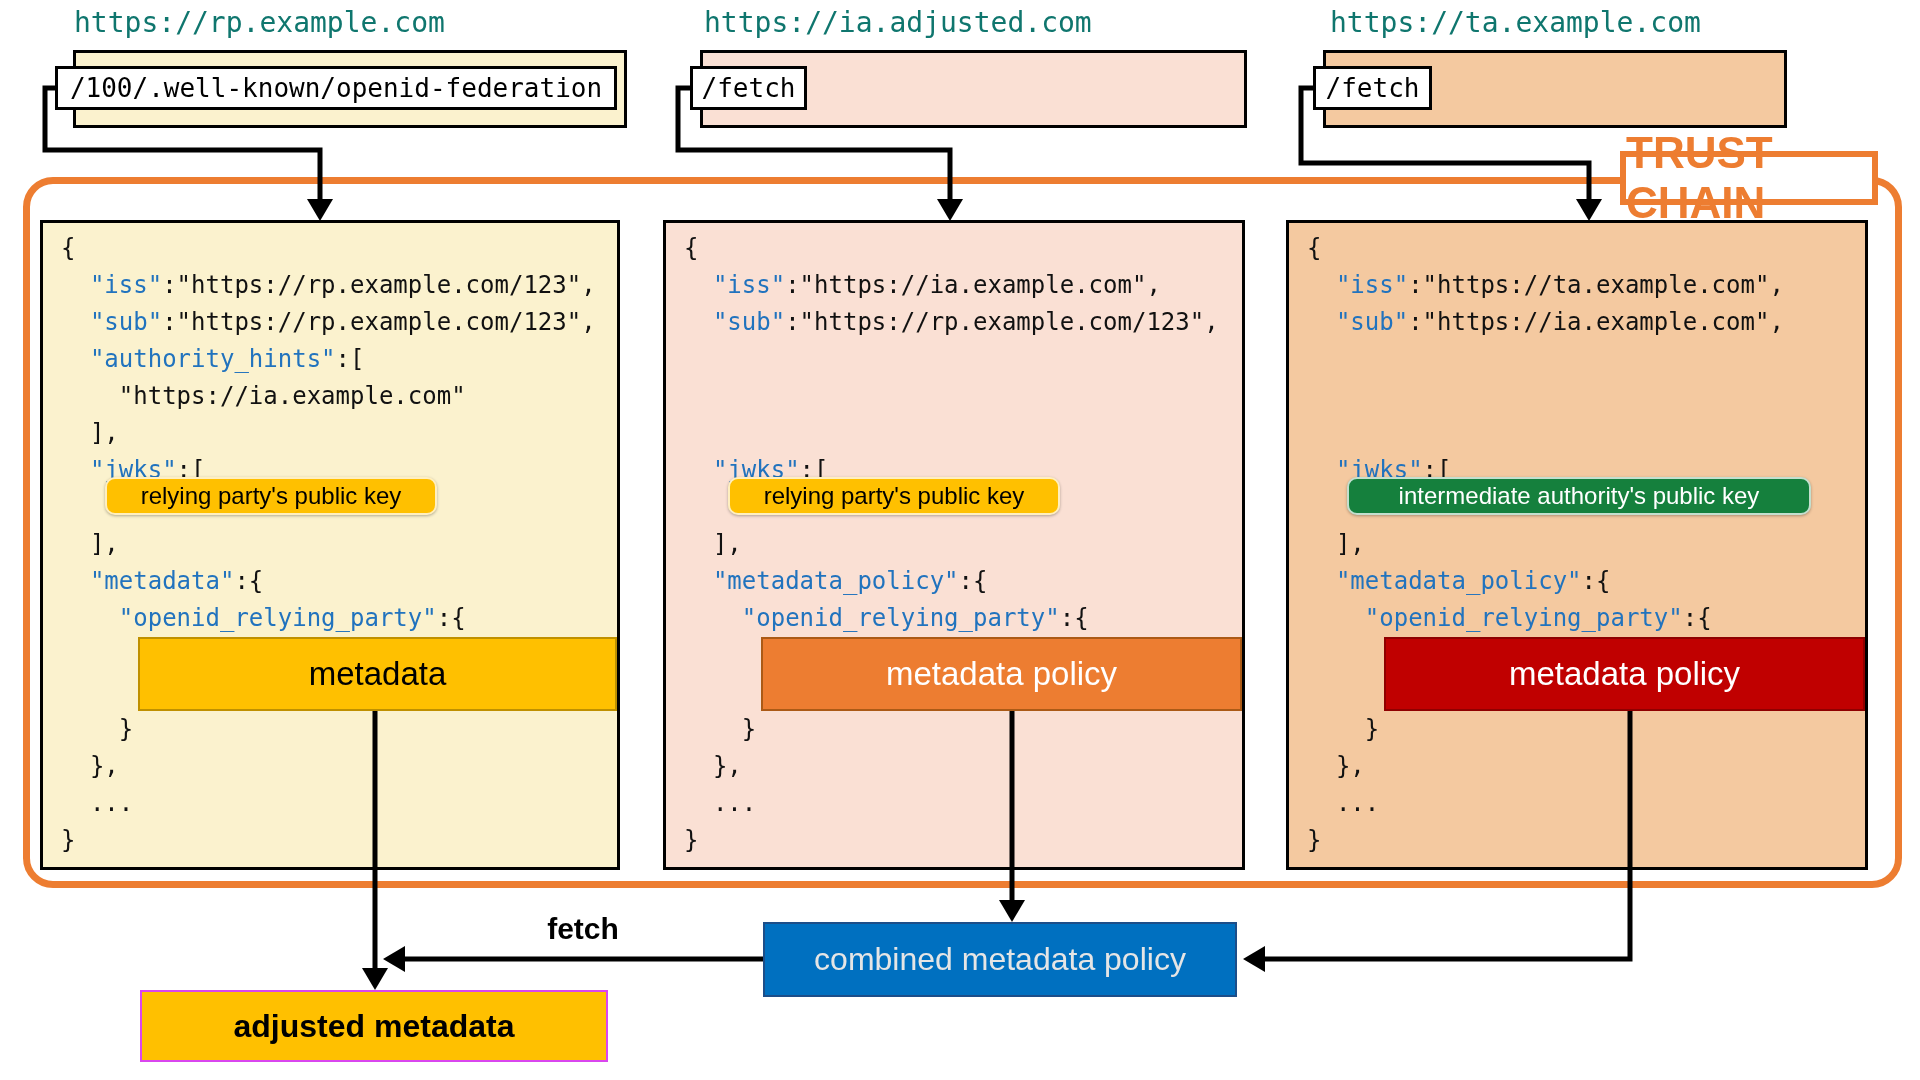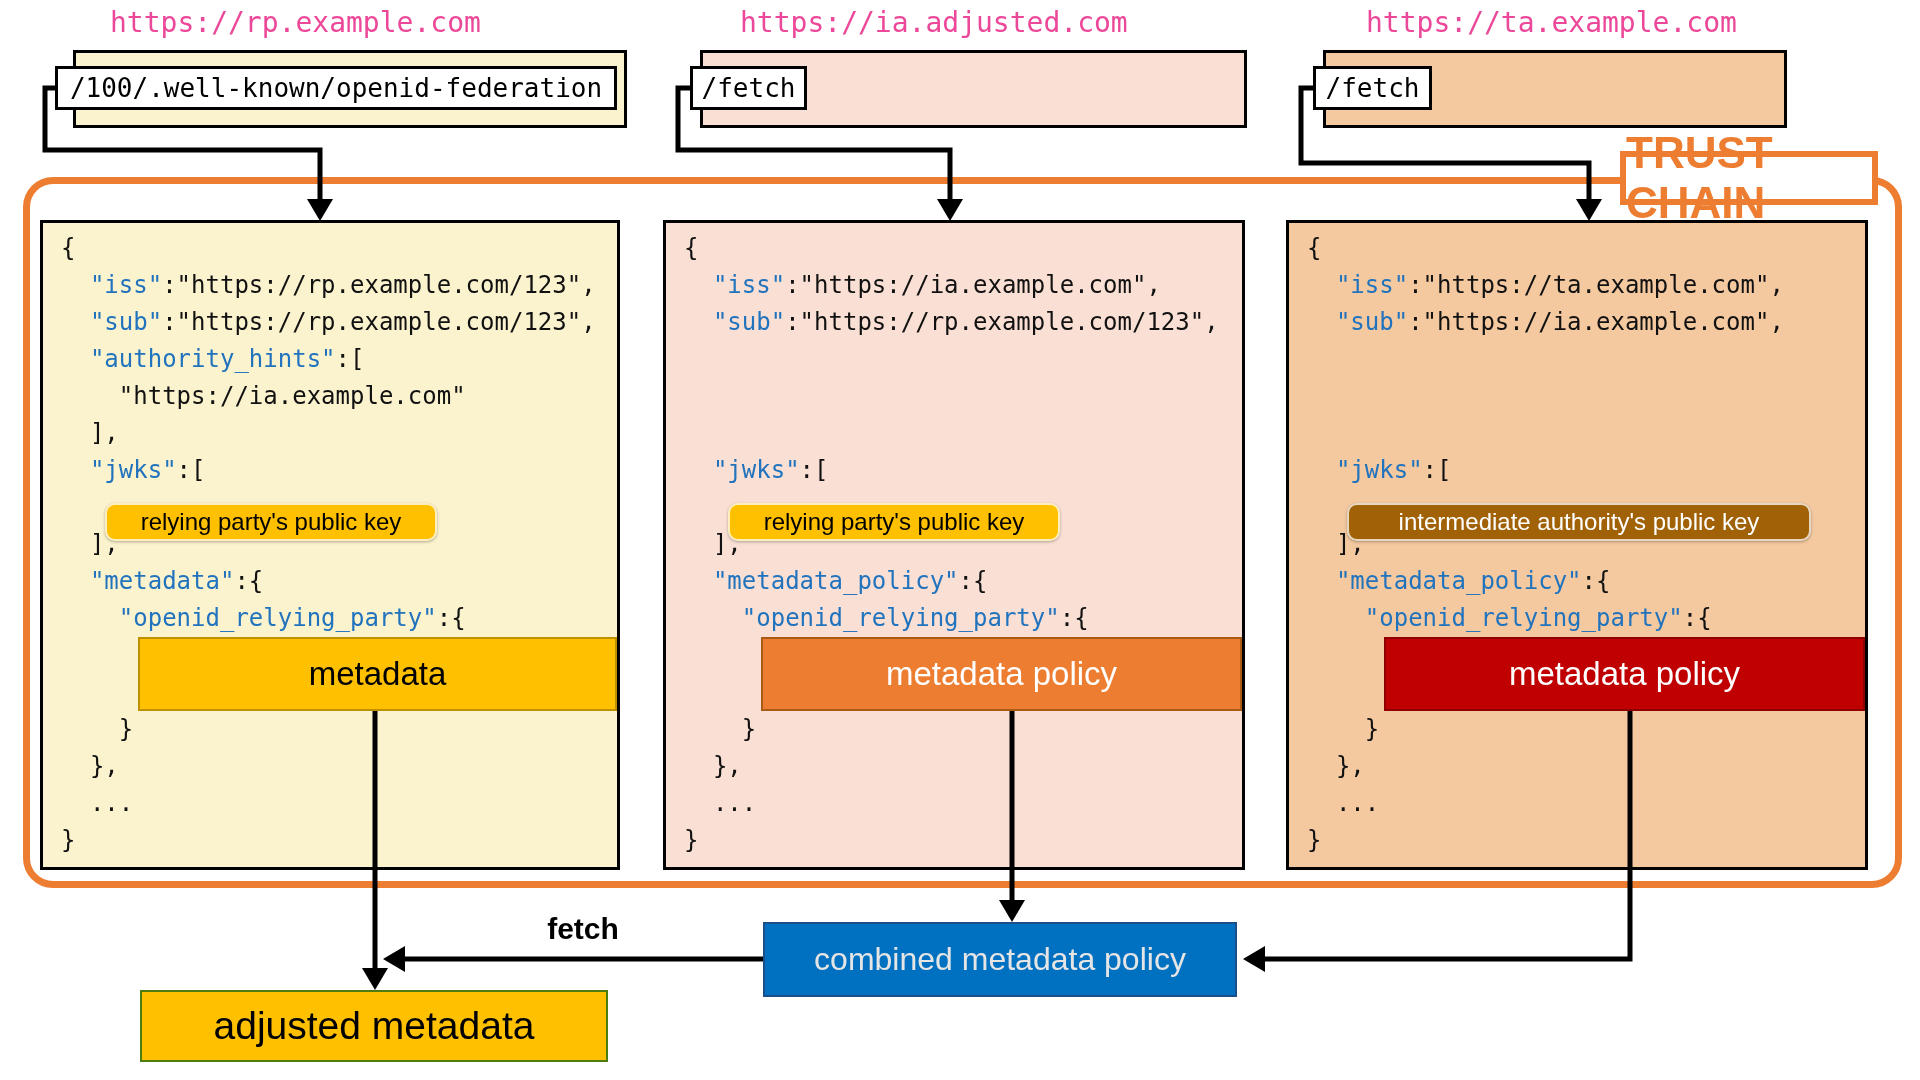--- a/index.html
+++ b/index.html
@@ -1,21 +1,21 @@
 <!DOCTYPE html>
 <html><head>
 <meta charset="utf-8">
 <style>
   html,body{margin:0;padding:0;background:#ffffff;}
   body{width:1920px;height:1080px;position:relative;overflow:hidden;
        font-family:"Liberation Sans",sans-serif;}
 
   
   .col-title{position:absolute;top:6px;height:34px;font:28px "DejaVu Sans Mono",monospace;
-             color:#ec4899;white-space:pre;margin-left:36px;}
+             color:#0f766e;white-space:pre;}
   .t0{left:74px;} .t1{left:704px;} .t2{left:1330px;}
 
   
   .bar{position:absolute;top:50px;height:78px;border:3px solid #000;box-sizing:border-box;z-index:2;}
   .bar0{left:73px;width:554px;background:#FBF2CE;}
   .bar1{left:700px;width:547px;background:#FAE0D4;}
   .bar2{left:1323px;width:464px;background:#F4C9A0;}
 
   
   .ep{position:absolute;top:66px;height:44px;border:3px solid #000;box-sizing:border-box;
@@ -36,42 +36,42 @@
   .jb0{left:40px;width:580px;background:#FBF2CE;}
   .jb1{left:663px;width:582px;background:#FAE0D4;}
   .jb2{left:1286px;width:582px;background:#F4C9A0;}
   .code{position:absolute;inset:0;padding:7px 0 0 18px;
         font:24px/37px "DejaVu Sans Mono",monospace;color:#111;}
   .cl{white-space:pre;height:37px;}
   .cl .k{color:#2173BE;}
   .cl .p{color:#111;}
 
   
-  .badge{position:absolute;top:280px;height:38px;border-radius:10px;box-sizing:border-box;
+  .badge{position:absolute;top:254px;height:38px;border-radius:10px;box-sizing:border-box;
          display:flex;align-items:center;justify-content:center;font-size:24px;
          box-shadow:0 1px 3px rgba(0,0,0,.3);z-index:3;}
   .b0,.b1{left:62px;width:332px;}
   .b2{left:58px;width:464px;}
   .badge-gold{background:#FFC000;border:2px solid rgba(255,255,255,.75);color:#000;}
-  .badge-orange{background:#a16207;border:2px solid rgba(255,255,255,.75);color:#fff;}
+  .badge-orange{background:#15803d;border:2px solid rgba(255,255,255,.75);color:#fff;}
 
   
   .policy{position:absolute;top:414px;height:74px;left:95px;right:0;box-sizing:border-box;
           display:flex;align-items:center;justify-content:center;font-size:33px;z-index:3;}
   .policy-gold{background:#FFC000;border:2px solid #BF9000;color:#000;}
   .policy-orange{background:#ED7D31;border:2px solid #AB5A16;color:#fff;}
   .policy-red{background:#C00000;border:2px solid #8F0000;color:#fff;}
 
   
   .combined{position:absolute;left:763px;top:922px;width:474px;height:75px;box-sizing:border-box;
             background:#0070C0;border:2px solid #1C4E89;color:#e5e5e5;
             display:flex;align-items:center;justify-content:center;font-size:32px;z-index:4;}
   .adjusted{position:absolute;left:140px;top:990px;width:468px;height:72px;box-sizing:border-box;
-            background:#FFC000;border:2px solid #4d7c0f;color:#000;
-            display:flex;align-items:center;justify-content:center;font-size:39px;z-index:4;}
+            background:#FFC000;border:2px solid #d946ef;color:#000;
+            display:flex;align-items:center;justify-content:center;font-size:32px;z-index:4;font-weight:bold;}
   .apply-label{position:absolute;left:483px;top:912px;width:200px;text-align:center;
                font-size:30px;font-weight:600;color:#000;z-index:4;}
 
   svg.arrows{position:absolute;left:0;top:0;z-index:5;pointer-events:none;}
 </style>
 </head>
 <body>
 
 <div class="tc-rect"></div>
 <div class="tc-label">TRUST CHAIN</div>

